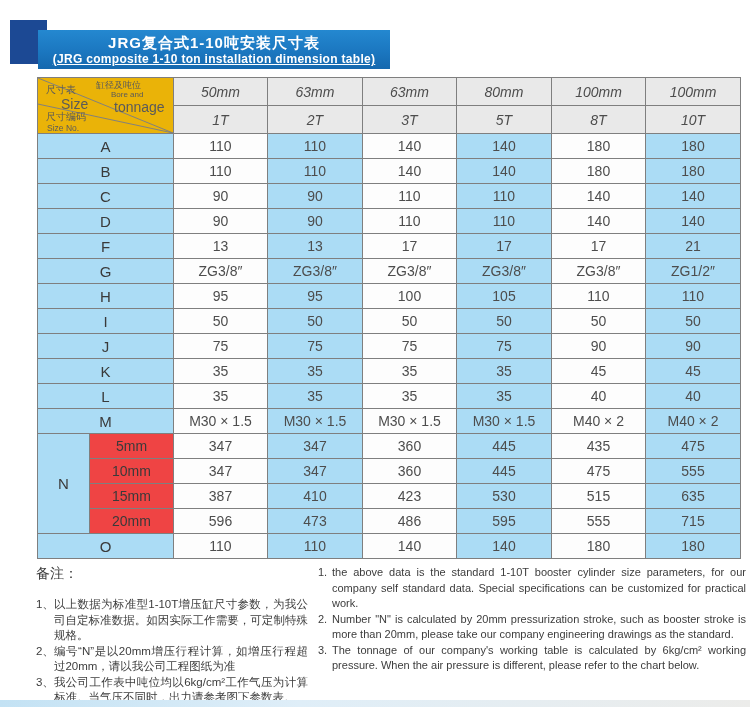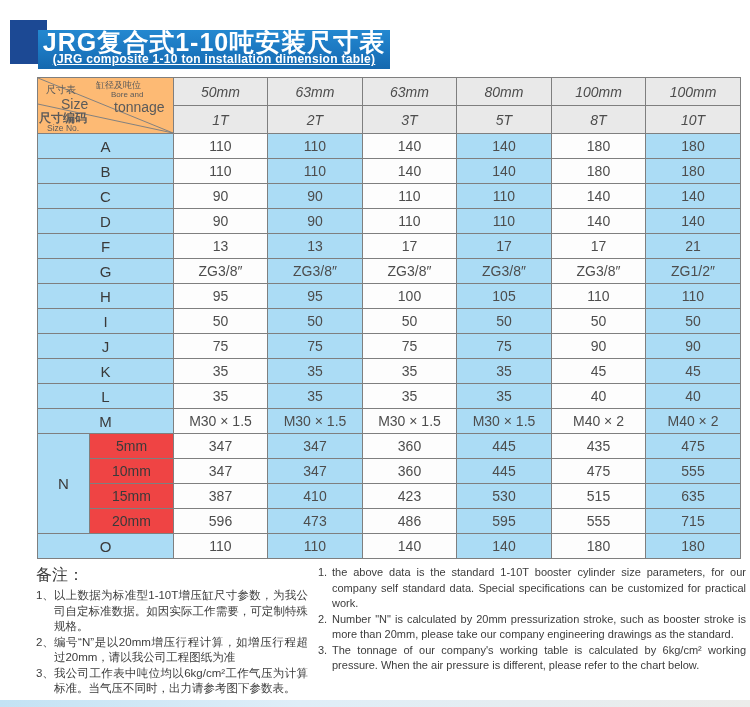--- a/index.html
+++ b/index.html
@@ -7,53 +7,53 @@
   body { font-family:"Liberation Sans","DejaVu Sans",sans-serif; }
   .page { position:relative; width:750px; height:707px; background:#fff; overflow:hidden; }
 
   
   .navy-square { position:absolute; left:10px; top:20px; width:37px; height:44px; background:#1c4994; }
   .banner {
     position:absolute; left:38px; top:30px; width:352px; height:39px;
     background:linear-gradient(180deg,#2488d0 0%, #1b77c0 55%, #1568ae 100%);
     color:#fff; text-align:center; padding-top:2px;
   }
-  .banner-title { font-size:25px; font-weight:bold; letter-spacing:1px; line-height:21px; }
+  .banner-title { font-size:15px; font-weight:bold; letter-spacing:1px; line-height:21px; }
   .banner-sub { font-size:12px; font-weight:bold; line-height:13px; letter-spacing:0.3px;text-decoration:underline; }
 
   
   .table-area { position:absolute; left:37px; top:77px; width:704px; }
   table { border-collapse:collapse; table-layout:fixed; width:704px; }
   td, th { border:1px solid #7f7f7f; text-align:center; vertical-align:middle;
            font-size:14px; color:#4d4d4d; font-weight:normal; overflow:hidden; }
   thead tr { height:28px; }
   tbody tr { height:25px; }
   .hdr { background:#e9e9e9; color:#4d4d4d;font-style:italic; }
   .rowlabel { background:#abdcf5; color:#3a3a3a; font-size:15px; }
   .sublabel { background:#ef4444; color:#3a3a3a; font-size:14px; }
   td.light { background:#fdfdfd; }
   td.blue  { background:#abdcf5; }
 
   
-  .diag { position:relative; background:#fdba74; padding:0; }
+  .diag { position:relative; background:#eab308; padding:0; }
   .diag svg { position:absolute; left:0; top:0; width:100%; height:100%; }
   .diag span { position:absolute; color:#5a5a5a; line-height:1; white-space:nowrap; }
   .d-size-cn  { left:8px;  top:7px;  font-size:10px; }
   .d-size-en  { left:23px; top:19px; font-size:14px; }
   .d-bore-cn  { left:58px; top:3px;  font-size:9px; }
   .d-bore-en1 { left:73px; top:13px; font-size:8px; }
   .d-bore-en2 { left:76px; top:22px; font-size:14px; }
-  .d-no-cn    { left:1px;  top:34px; font-size:12px;font-weight:bold; }
+  .d-no-cn    { left:8px;  top:34px; font-size:10px; }
   .d-no-en    { left:9px;  top:46px; font-size:8.5px; }
 
   
   .remarks { position:absolute; left:36px; top:565px; width:710px; display:flex; }
   .remarks-cn { width:272px; margin-right:10px; }
   .remarks-en { flex:1; }
-  .remark-heading { font-size:16px; color:#3c3c3c; margin-bottom:2px; }
+  .remark-heading { font-size:14px; color:#3c3c3c; margin-bottom:14px; }
   .remark-item { display:flex; font-size:11px; color:#3c3c3c; line-height:15.5px; text-align:justify; }
   .remarks-cn .remark-item { font-size:11.5px; }
   .remark-num { flex:0 0 17px; }
   .remarks-en .remark-num { flex:0 0 14px; }
   .remark-text { flex:1; }
 
   .bottom-strip { position:absolute; left:0; bottom:0; width:750px; height:7px;
     background:linear-gradient(90deg,#c3e2f4 0%, #dfeef8 40%, #ececea 100%); }
 </style>
 </head>

